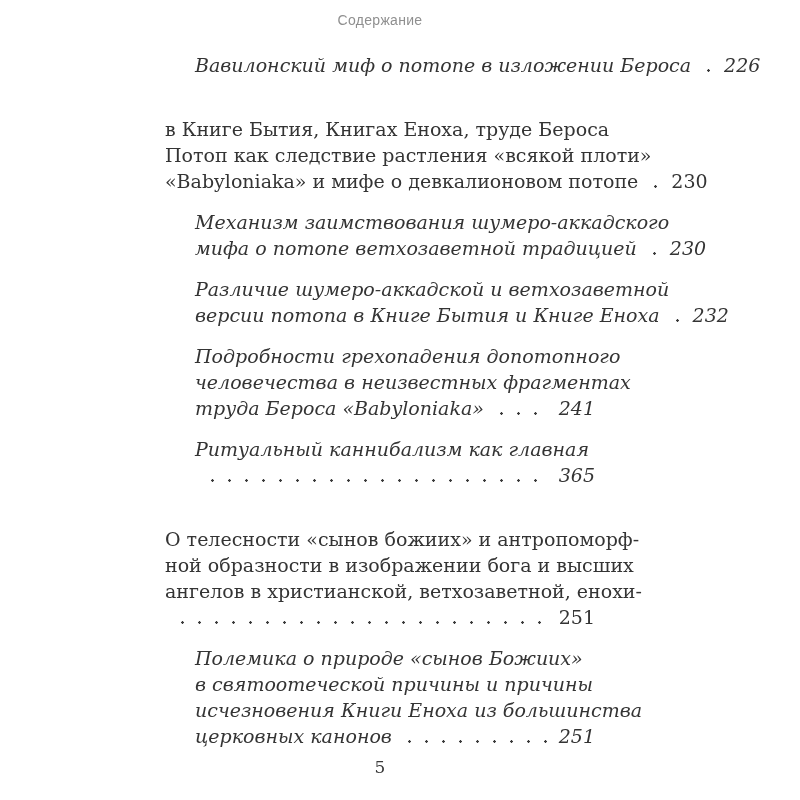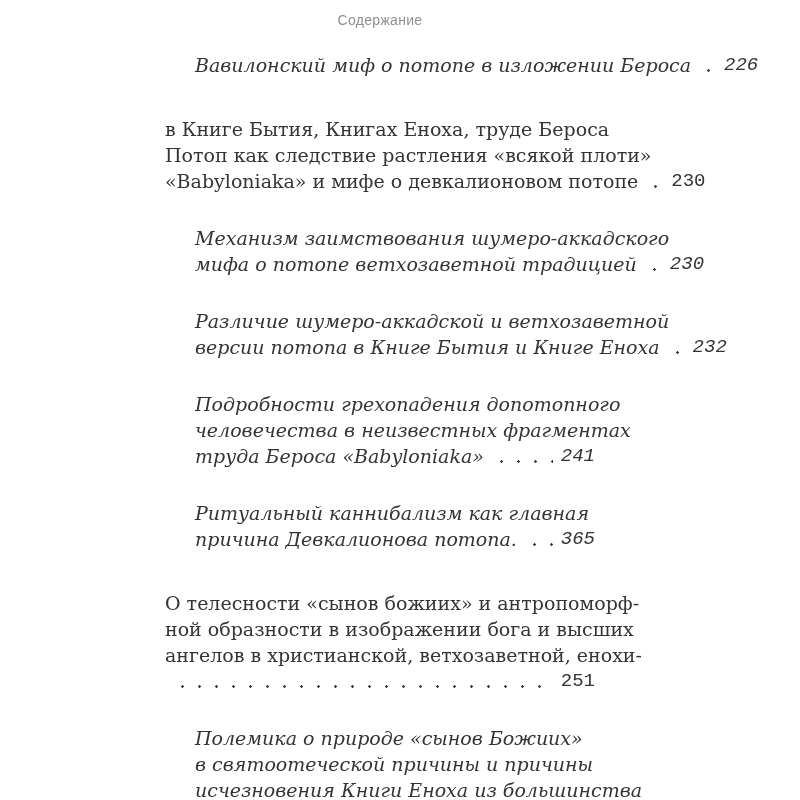--- a/index.html
+++ b/index.html
@@ -20,36 +20,36 @@
     color: #8f8f8f;
     letter-spacing: 0.3px;
   }
   .entry {
     font-family: "DejaVu Serif", "Liberation Serif", serif;
     font-size: 19px;
     line-height: 26px;
     color: #343434;
   }
   .entry.section { margin-top: 38px; }
-  .entry.sub { font-style: italic; padding-left: 30px; margin-top: 31px; }
+  .entry.sub { font-style: italic; padding-left: 30px; margin-top: 15px; }
   .entry.first { margin-top: 23px; }
   .line { white-space: nowrap; }
   .line.last { display: flex; align-items: flex-start; }
   .line.last .txt { white-space: nowrap; flex: 0 0 auto; }
   .dots {
     flex: 1 1 auto;
     align-self: stretch;
     margin: 0 8px 0 7px;
     background-image: radial-gradient(circle, #3a3a3a 1.25px, rgba(0,0,0,0) 1.45px);
     background-size: 17px 5px;
     background-repeat: repeat-x;
     background-position: left 2px bottom 5px;
     min-width: 18px;
   }
-  .pg { flex: 0 0 auto; text-align: right; font-family: Liberation Mono, monospace; }
+  .pg { flex: 0 0 auto; text-align: right; }
   .folio {
     margin-top: 8px;
     text-align: center;
     font-family: "DejaVu Serif", "Liberation Serif", serif;
     font-size: 17px;
     color: #3a3a3a;
   }
 </style>
 </head>
 <body>
@@ -94,21 +94,20 @@
         <div class="line">человечества в неизвестных фрагментах</div>
         <div class="line last">
           <span class="txt">труда Бероса «Babyloniaka»</span>
           <span class="dots"></span>
           <span class="pg">241</span>
         </div>
       </div>
       <div class="entry sub">
         <div class="line">Ритуальный каннибализм как главная</div>
         <div class="line last">
-          <span class="txt">причина Девкалионова потопа.</span>
           <span class="dots"></span>
           <span class="pg">365</span>
         </div>
       </div>
       <div class="entry section">
         <div class="line">О телесности «сынов божиих» и антропоморф-</div>
         <div class="line">ной образности в изображении бога и высших</div>
         <div class="line">ангелов в христианской, ветхозаветной, енохи-</div>
         <div class="line last">
           <span class="dots"></span>

